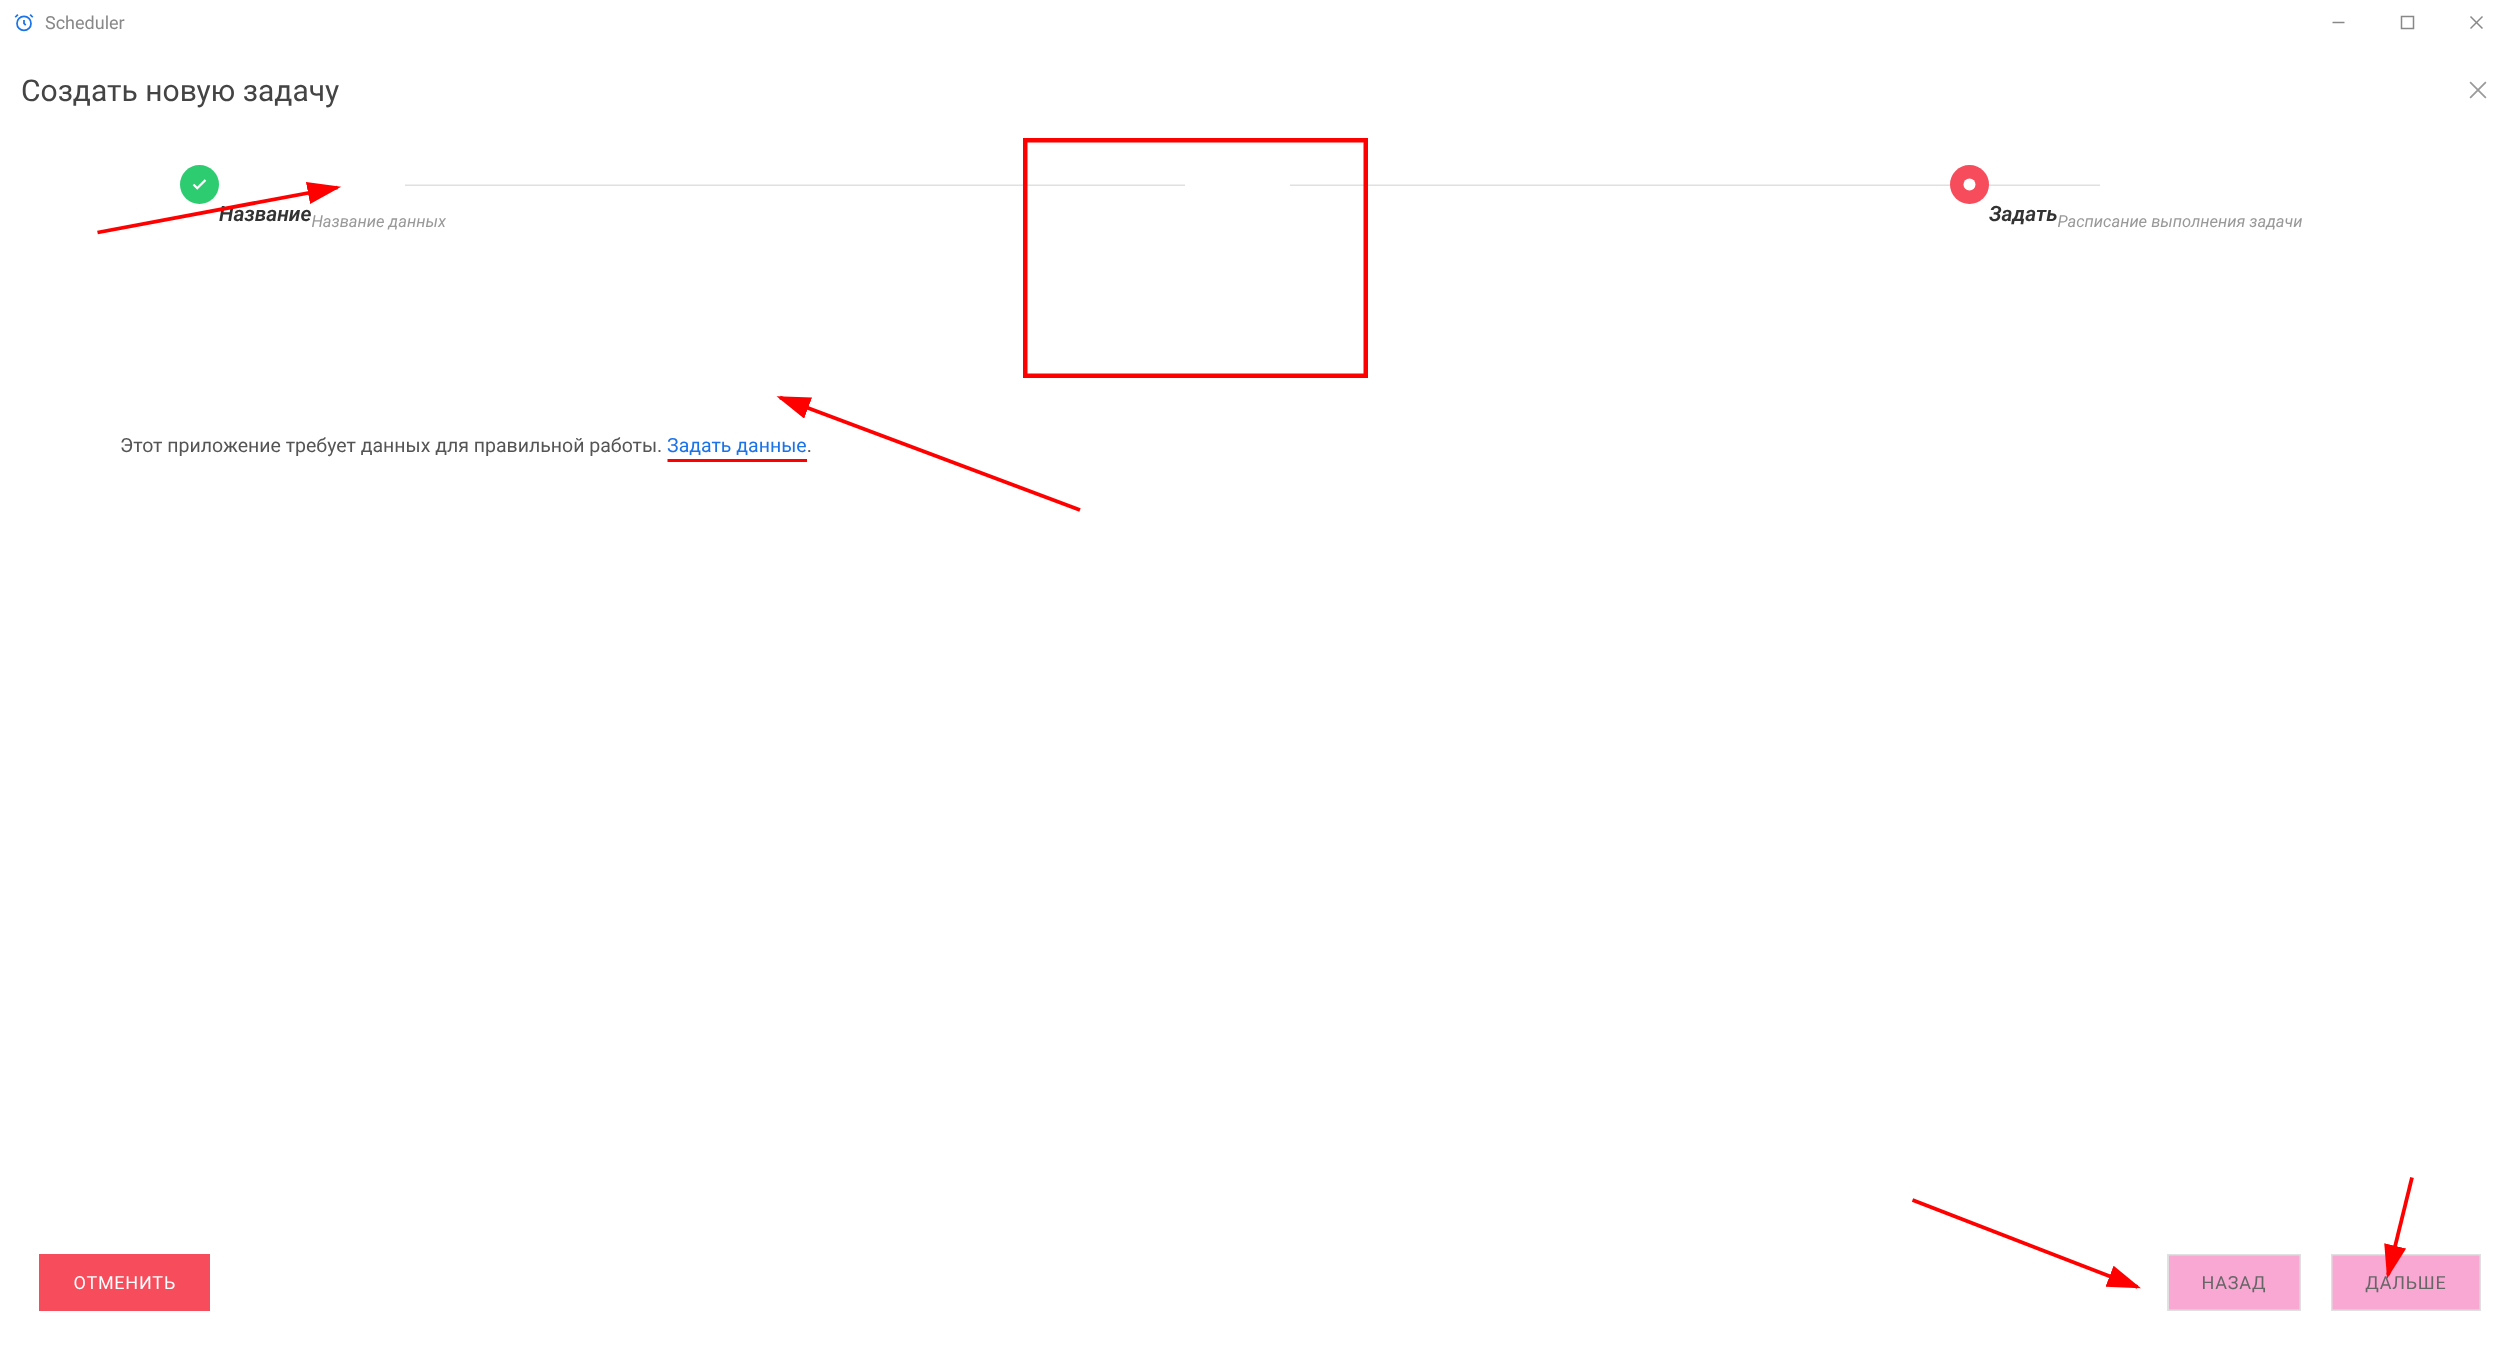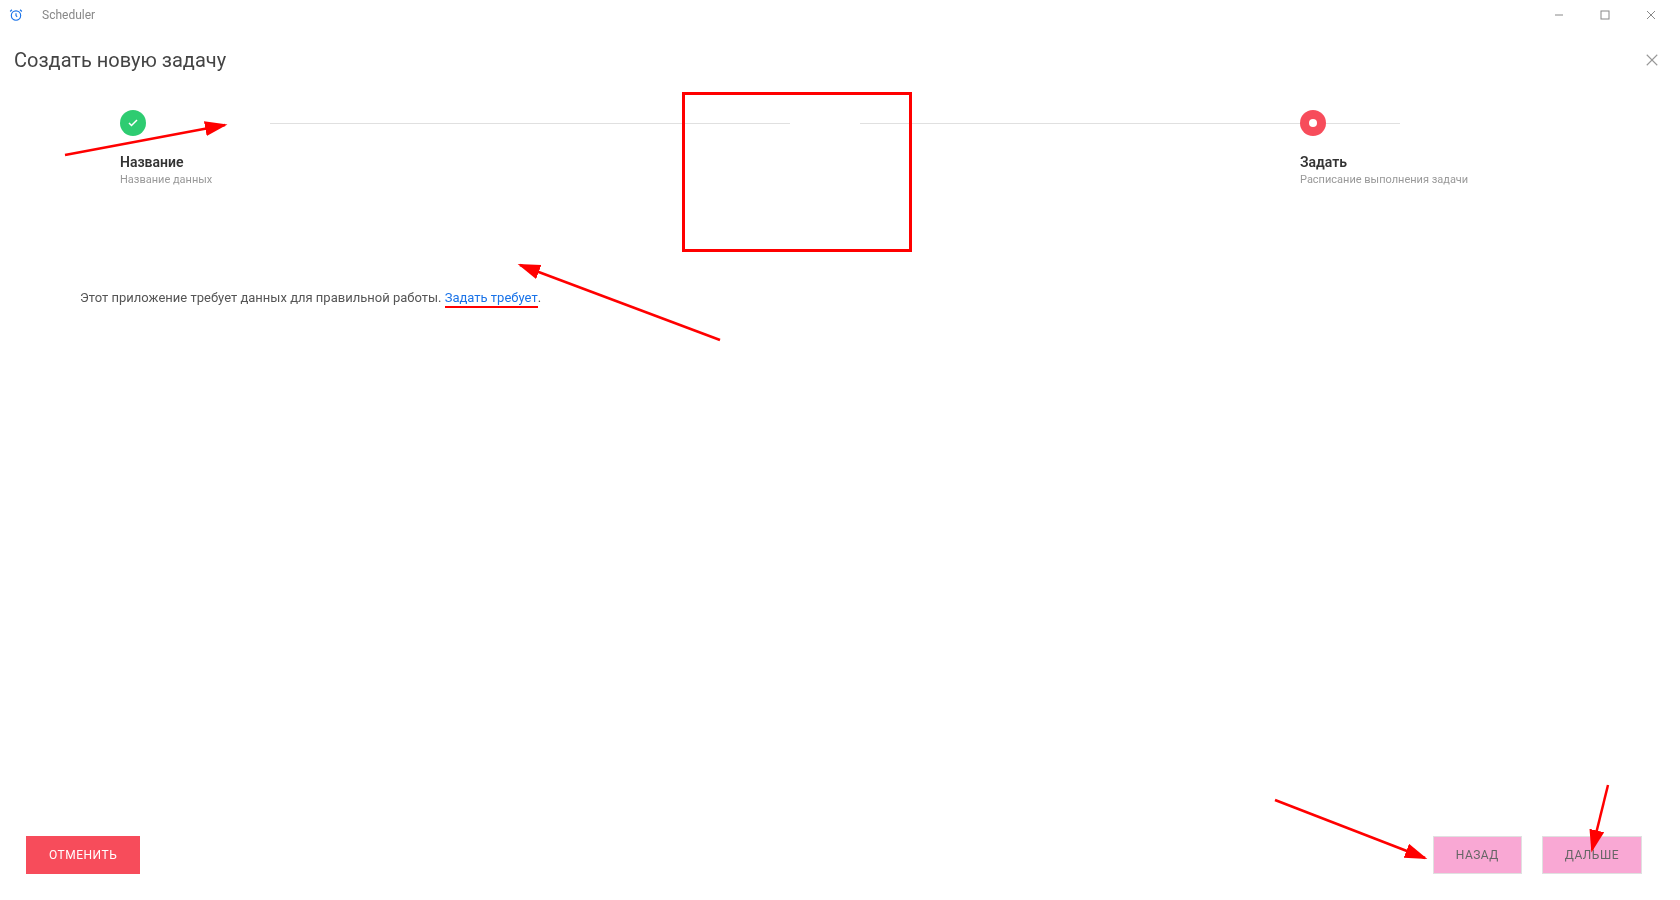--- a/index.html
+++ b/index.html
@@ -20,21 +20,20 @@
     }
     .titlebar-icon {
       width: 16px; height: 16px;
       margin-right: 6px;
       display: flex; align-items: center; justify-content: center;
     }
     .titlebar-title {
       font-size: 12px;
       color: #888;
       flex: 1;
-      margin-left: 12px;
     }
     .win-controls { display: flex; gap: 4px; }
     .win-btn {
       width: 42px; height: 28px;
       display: flex; align-items: center; justify-content: center;
       color: #888; font-size: 11px;
     }
 
     .header {
       height: 60px;
@@ -62,25 +61,26 @@
     }
     .stepper {
       display: flex;
       justify-content: space-between;
       align-items: flex-start;
       padding: 0 120px;
       position: relative;
     }
     .step {
       display: flex;
-      flex-direction: column;
-      align-items: flex-start;
+      flex-direction: row;
+      align-items: flex-end;
       position: relative;
       z-index: 2;
       width: 260px;
+      font-style: italic;
     }
     .step-line {
       position: absolute;
       top: 13px;
       height: 1px;
       background: #e0e0e0;
       z-index: 1;
     }
     .line1 { left: 270px; right: 890px; }
     .line2 { left: 860px; right: 280px; }
@@ -145,21 +145,21 @@
     }
     .body-text .link {
       color: #1a73e8;
       border-bottom: 2px solid red;
       cursor: pointer;
       padding-bottom: 1px;
     }
 
     .footer {
       position: absolute;
-      bottom: 0; left: 0; right: 12px;
+      bottom: 0; left: 0; right: 0;
       height: 80px;
       display: flex;
       align-items: center;
       padding: 0 26px 10px 26px;
     }
     .btn {
       height: 38px;
       padding: 0 22px;
       font-size: 12px;
       letter-spacing: 0.5px;
@@ -244,21 +244,21 @@
 
     <div class="step">
       <div class="step-circle step-pending"></div>
       <div class="step-title">Задать</div>
       <div class="step-sub">Расписание выполнения задачи</div>
     </div>
   </div>
 </div>
 
 <div class="body-text">
-  <span>Этот приложение требует данных для правильной работы. </span><span class="link">Задать требует</span><span>.</span>
+  <span>Этот приложение требует данных для правильной работы. </span><span class="link">Задать данные</span><span>.</span>
 </div>
 
 <svg class="arrow-abs" style="left:60px; top:100px;" width="180" height="60">
   <defs>
       <marker id="ah1" markerWidth="10" markerHeight="10" refX="8" refY="3" orient="auto">
         <path d="M0,0 L0,6 L9,3 z" fill="red"></path>
       </marker>
     </defs>
   <line x1="5" y1="55" x2="165" y2="25" stroke="red" stroke-width="2.5" marker-end="url(#ah1)"></line>
 </svg>

